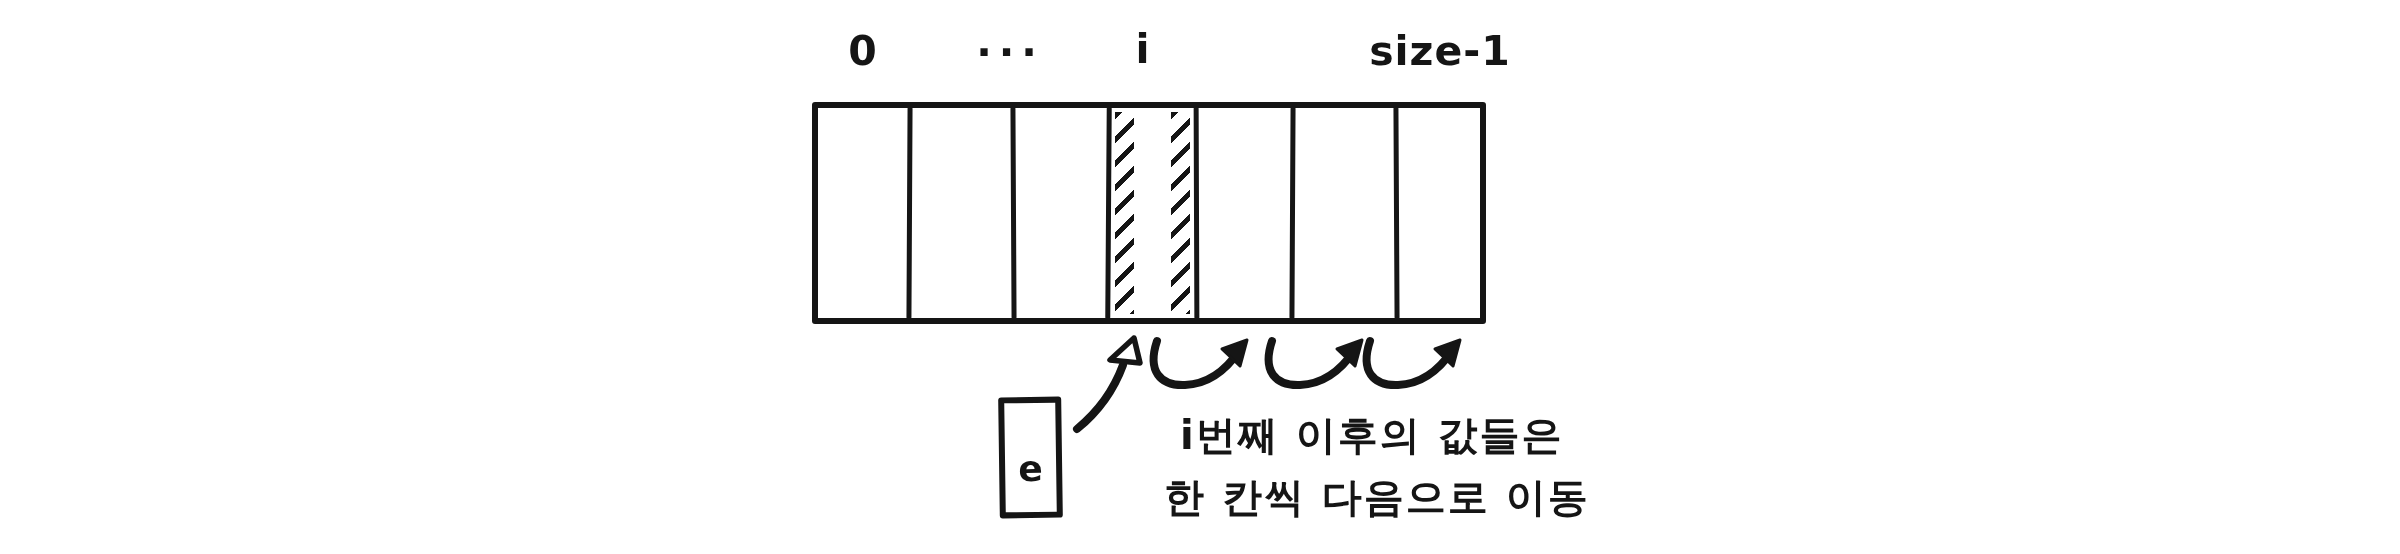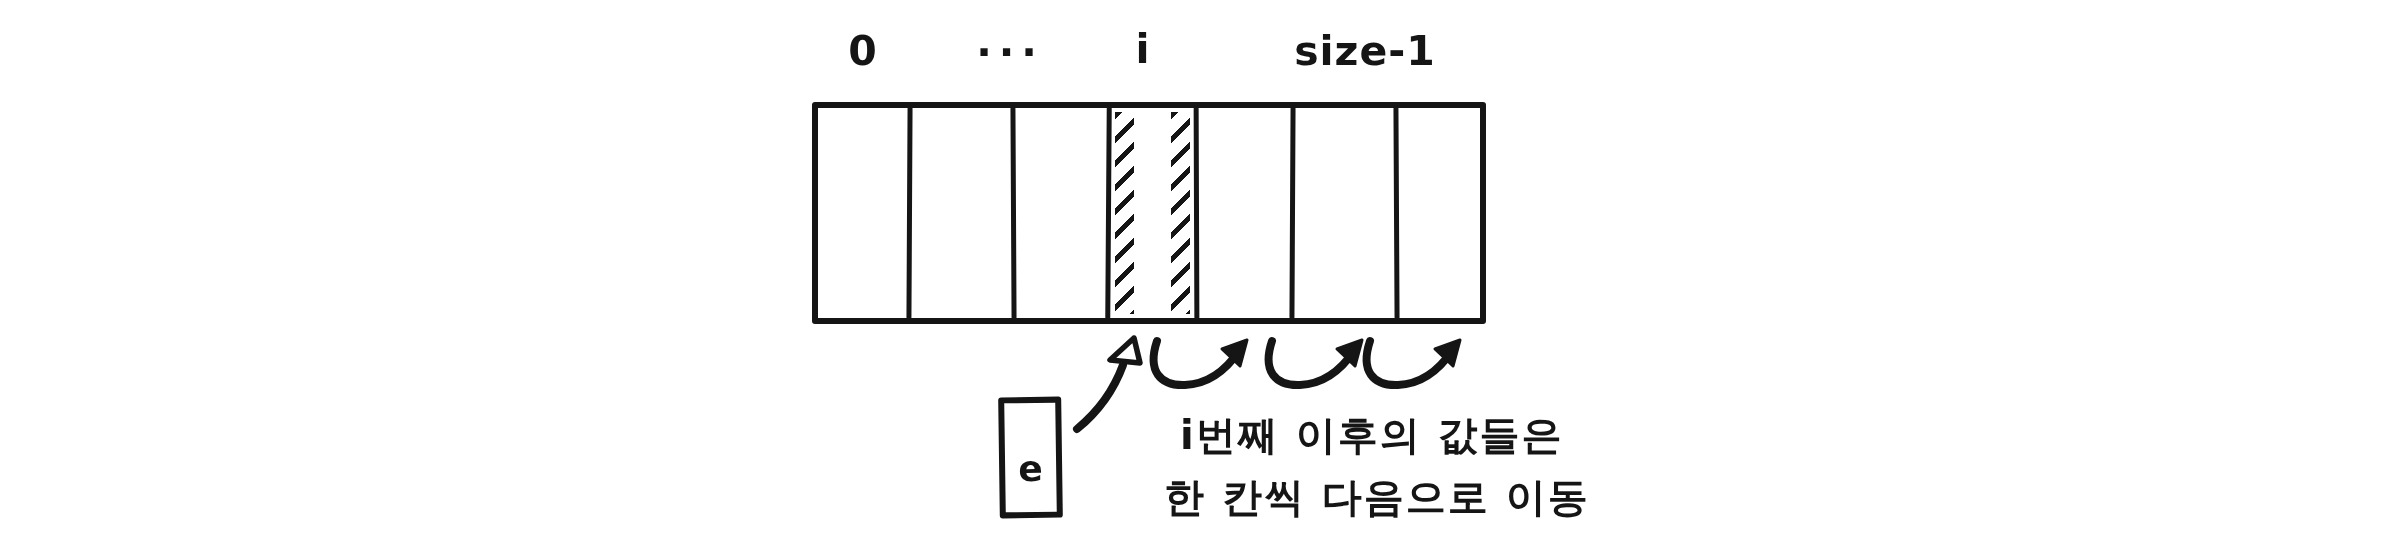--- a/index.html
+++ b/index.html
@@ -99,21 +99,21 @@
   .caption-line.l2 { left: 1164px; top: 470px; }
 </style>
 </head>
 <body>
 
 <div class="stage">
 
   <span class="idx-label" style="left:863px; top:27px;">0</span>
   <span class="idx-label" style="left:1010px; top:18px; letter-spacing:7px;">...</span>
   <span class="idx-label" style="left:1143px; top:25px;">i</span>
-  <span class="idx-label" style="left:1365px; top:27px;">size-1</span>
+  <span class="idx-label" style="left:1440px; top:27px;">size-1</span>
 
   <div class="array-box">
     <div class="array-cell" style="left:0;     width:89px;"></div>
     <div class="array-cell" style="left:94px;  width:99px;"></div>
     <div class="array-cell" style="left:198px; width:90px;"></div>
     <div class="array-cell" style="left:293px; width:83px;"></div>
     <div class="array-cell" style="left:381px; width:91px;"></div>
     <div class="array-cell" style="left:477px; width:99px;"></div>
     <div class="array-cell" style="left:581px; width:81px;"></div>
 

